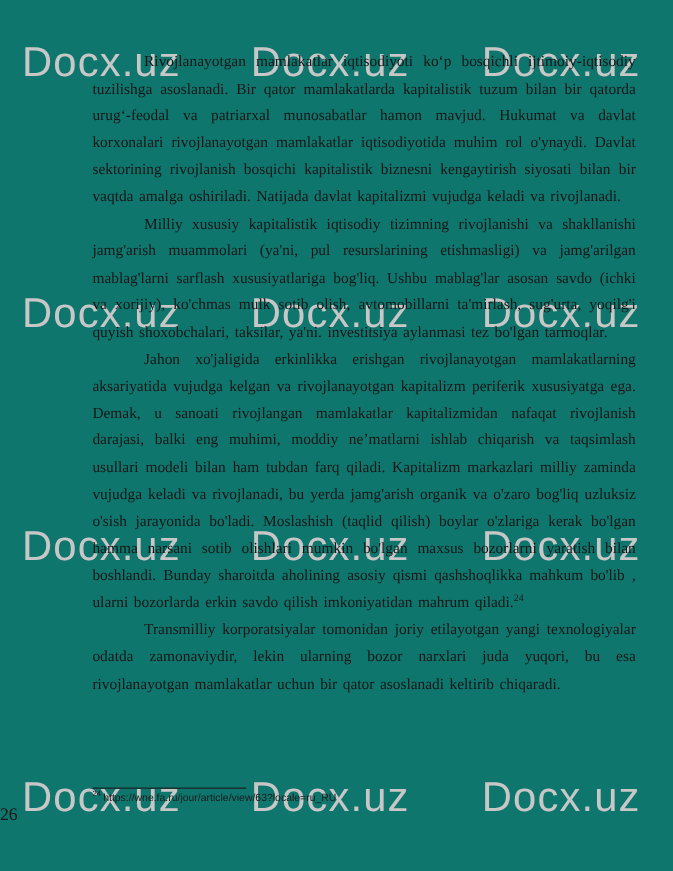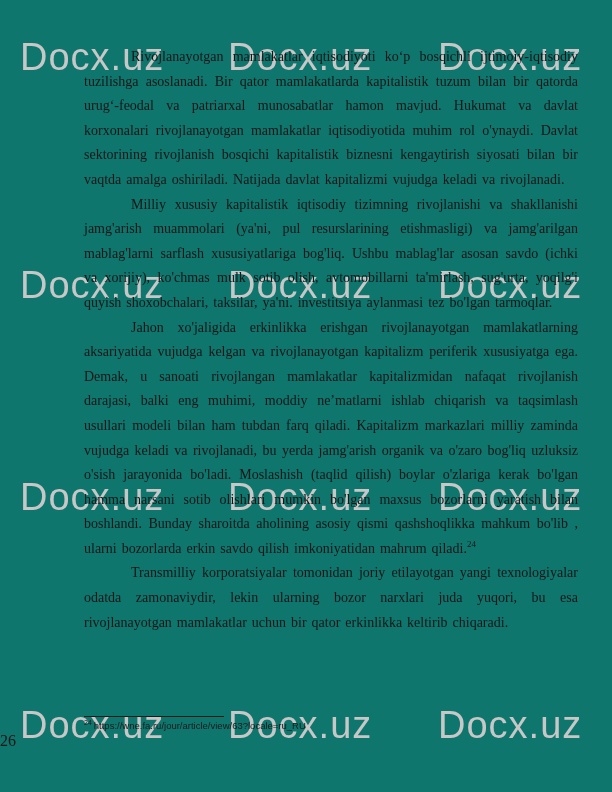--- a/index.html
+++ b/index.html
@@ -108,21 +108,21 @@
       <span class="watermark" style="left: 438px; top: 476px; color: rgb(199, 199, 199);">Docx.uz</span>
       <span class="watermark" style="left: 20px; top: 704px; color: rgb(199, 199, 199);">Docx.uz</span>
       <span class="watermark" style="left: 228px; top: 704px; color: rgb(199, 199, 199);">Docx.uz</span>
       <span class="watermark" style="left: 438px; top: 704px; color: rgb(199, 199, 199);">Docx.uz</span>
     </div>
 
   <div class="content">
     <p class="indent">Rivojlanayotgan mamlakatlar iqtisodiyoti ko‘p bosqichli ijtimoiy-iqtisodiy tuzilishga asoslanadi. Bir qator mamlakatlarda kapitalistik tuzum bilan bir qatorda urug‘-feodal va patriarxal munosabatlar hamon mavjud. Hukumat va davlat korxonalari rivojlanayotgan mamlakatlar iqtisodiyotida muhim rol o'ynaydi. Davlat sektorining rivojlanish bosqichi kapitalistik biznesni kengaytirish siyosati bilan bir vaqtda amalga oshiriladi. Natijada davlat kapitalizmi vujudga keladi va rivojlanadi.</p>
     <p class="indent">Milliy xususiy kapitalistik iqtisodiy tizimning rivojlanishi va shakllanishi jamg'arish muammolari (ya'ni, pul resurslarining etishmasligi) va jamg'arilgan mablag'larni sarflash xususiyatlariga bog'liq. Ushbu mablag'lar asosan savdo (ichki va xorijiy), ko'chmas mulk sotib olish, avtomobillarni ta'mirlash, sug'urta, yoqilg'i quyish shoxobchalari, taksilar, ya'ni. investitsiya aylanmasi tez bo'lgan tarmoqlar.</p>
     <p class="indent"><span>Jahon xo'jaligida erkinlikka erishgan rivojlanayotgan mamlakatlarning aksariyatida vujudga kelgan va rivojlanayotgan kapitalizm periferik xususiyatga ega. Demak, u sanoati rivojlangan mamlakatlar kapitalizmidan nafaqat rivojlanish darajasi, balki eng muhimi, moddiy ne’matlarni ishlab chiqarish va taqsimlash usullari modeli bilan ham tubdan farq qiladi. Kapitalizm markazlari milliy zaminda vujudga keladi va rivojlanadi, bu yerda jamg'arish organik va o'zaro bog'liq uzluksiz o'sish jarayonida bo'ladi. Moslashish (taqlid qilish) boylar o'zlariga kerak bo'lgan hamma narsani sotib olishlari mumkin bo'lgan maxsus bozorlarni yaratish bilan boshlandi. Bunday sharoitda aholining asosiy qismi qashshoqlikka mahkum bo'lib , ularni bozorlarda erkin savdo qilish imkoniyatidan mahrum qiladi.</span><sup>24</sup></p>
-    <p class="indent">Transmilliy korporatsiyalar tomonidan joriy etilayotgan yangi texnologiyalar odatda zamonaviydir, lekin ularning bozor narxlari juda yuqori, bu esa rivojlanayotgan mamlakatlar uchun bir qator erkinlikka keltirib chiqaradi.</p>
+    <p class="indent">Transmilliy korporatsiyalar tomonidan joriy etilayotgan yangi texnologiyalar odatda zamonaviydir, lekin ularning bozor narxlari juda yuqori, bu esa rivojlanayotgan mamlakatlar uchun bir qator asoslanadi keltirib chiqaradi.</p>
   </div>
 
   <div class="footnote-sep"></div>
 
   <div class="footnote"><sup>24</sup><span>https://wne.fa.ru/jour/article/view/63?locale=ru_RU</span></div>
 
   <div class="page-number">26</div>
 
 </div>
 

